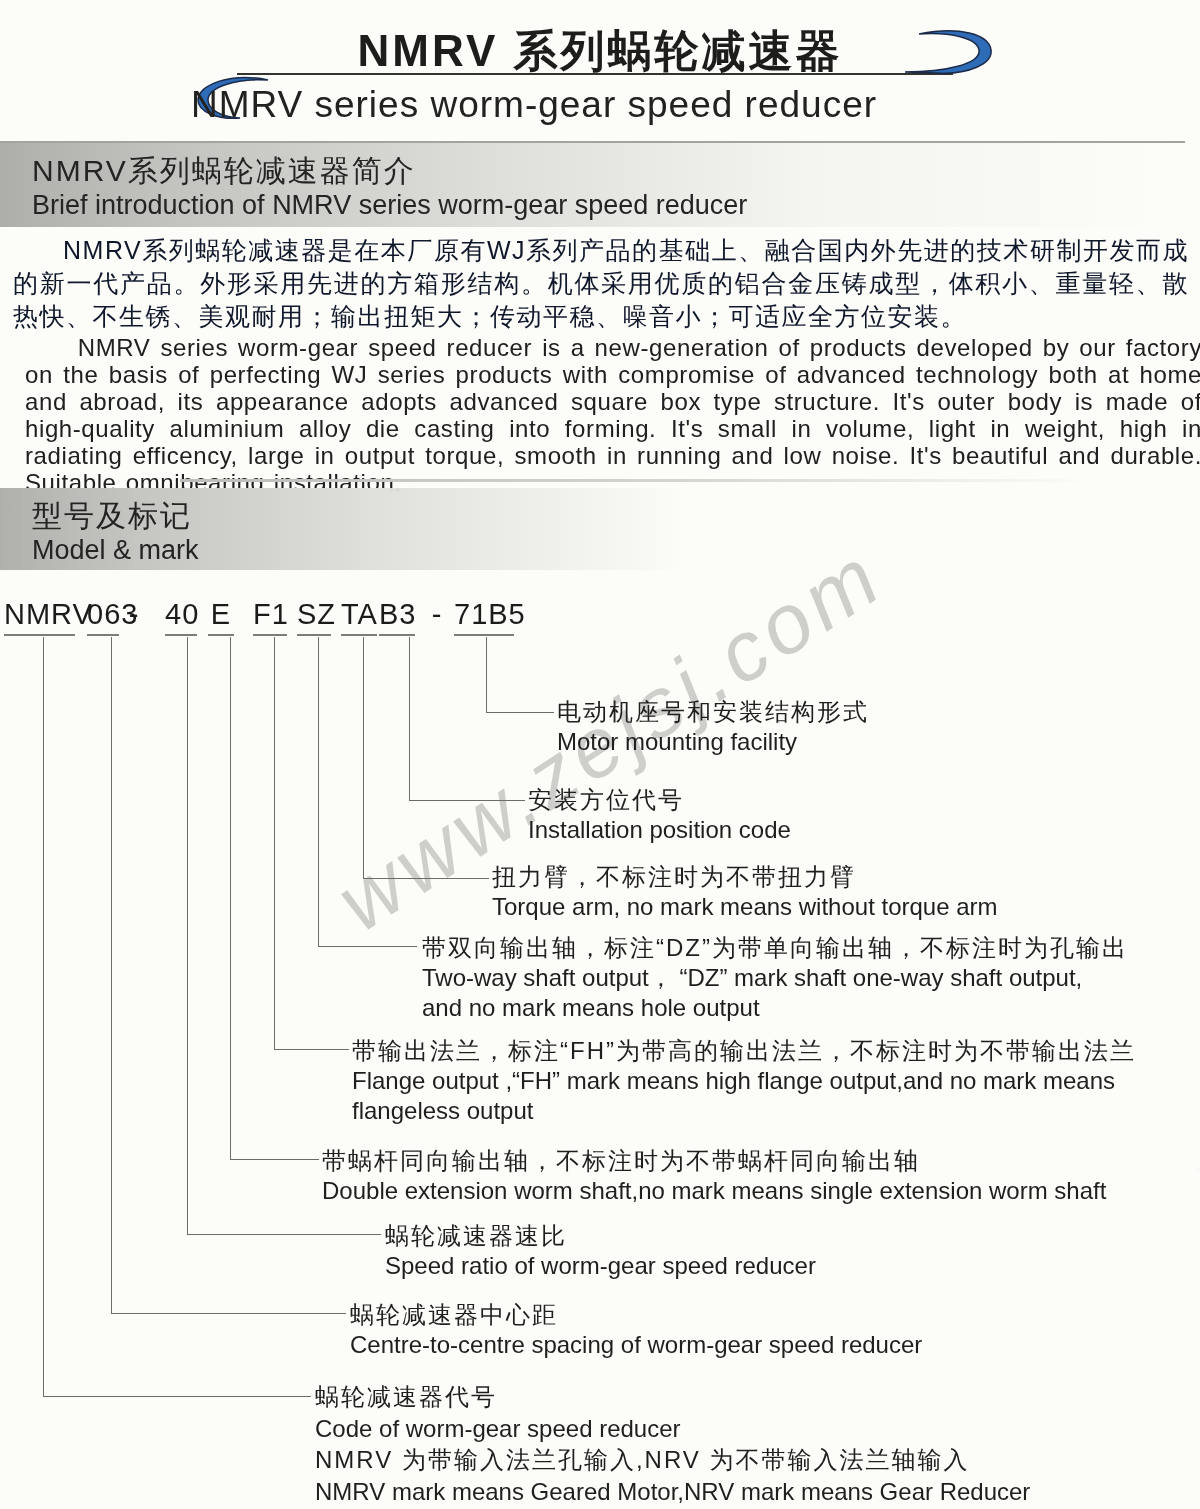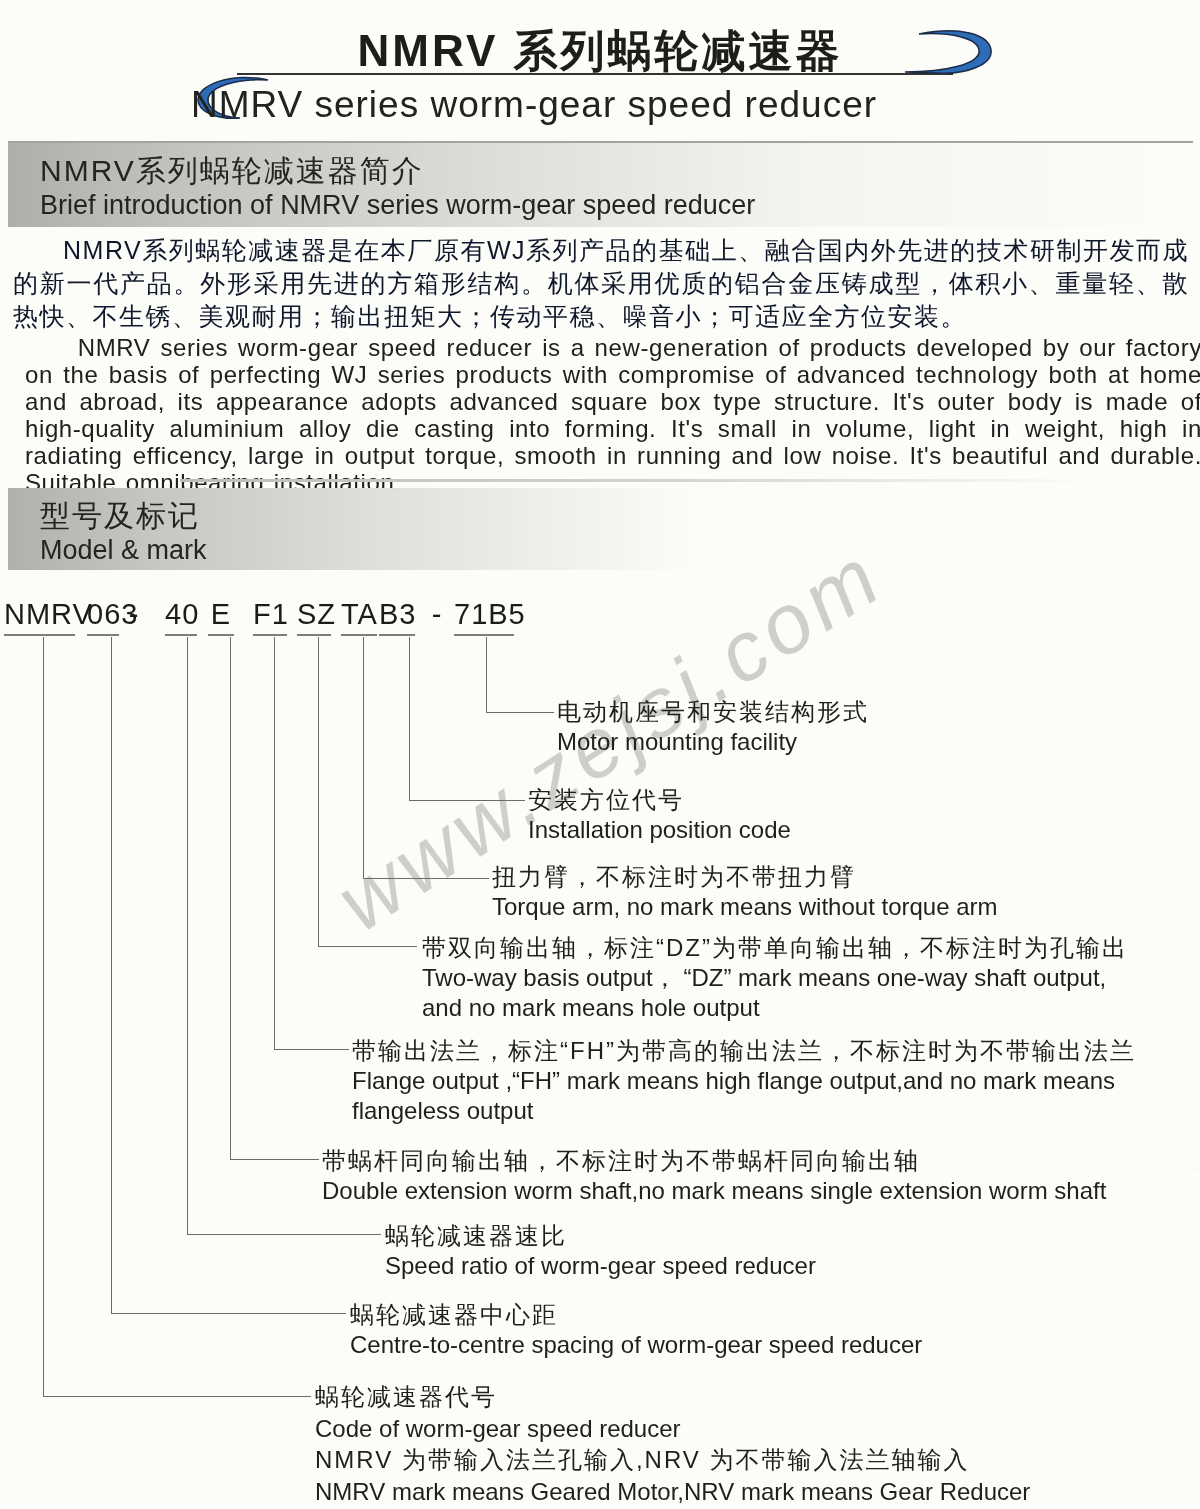--- a/index.html
+++ b/index.html
@@ -11,21 +11,21 @@
   
   .title-cn{position:absolute;left:0;top:22px;width:1200px;text-align:center;
     font-size:44px;font-weight:bold;letter-spacing:3px;}
   .title-rule{position:absolute;left:237px;top:73px;width:716px;height:2px;background:#33332f;}
   .title-en{position:absolute;left:0;top:84px;width:1068px;text-align:center;
     font-size:37px;letter-spacing:1px;color:#222220;}
   .swoosh{position:absolute;}
   .swoosh-right{left:903px;top:28px;width:92px;height:50px;}
   .swoosh-left{left:192px;top:76px;width:78px;height:45px;}
   
-  .bar{position:absolute;left:8px;}
+  .bar{position:absolute;left:0;}
   .bar1{top:141px;width:1185px;height:84px;
     background:linear-gradient(to right,#aeaeab 0%,#c2c2bf 14%,#dededb 42%,#f4f4f1 68%,#fcfcf9 100%);
     border-top:2px solid #a3a3a0;}
   .bar2{top:488px;width:690px;height:82px;
     background:linear-gradient(to right,#b0b0ad 0%,#c5c5c2 20%,#e0e0dd 55%,rgba(252,252,249,0) 100%);}
   .bar-artifact{position:absolute;left:180px;top:479px;width:915px;height:3px;
     background:linear-gradient(to right,#bcbcb9,#d4d4d1 55%,rgba(252,252,249,0));}
   .bar .h-cn{position:absolute;left:32px;top:8px;font-size:30px;letter-spacing:2px;color:#242422;}
   .bar .h-en{position:absolute;left:32px;top:47px;font-size:27px;color:#242422;}
   
@@ -127,21 +127,21 @@
       <div class="en">Installation position code</div>
     </div>
 
     <div class="lbl" style="left:492px;top:862px;">
       <div class="cn">扭力臂，不标注时为不带扭力臂</div>
       <div class="en">Torque  arm,  no  mark means without torque arm</div>
     </div>
 
     <div class="lbl" style="left:422px;top:933px;">
       <div class="cn">带双向输出轴，标注“DZ”为带单向输出轴，不标注时为孔输出</div>
-      <div class="en">Two-way basis output，  “DZ” mark means one-way shaft output,</div>
+      <div class="en">Two-way shaft output，  “DZ” mark shaft one-way shaft output,</div>
       <div class="en">and no mark means hole output</div>
     </div>
 
     <div class="lbl" style="left:352px;top:1036px;">
       <div class="cn">带输出法兰，标注“FH”为带高的输出法兰，不标注时为不带输出法兰</div>
       <div class="en">Flange output ,“FH” mark means high flange output,and no mark means</div>
       <div class="en">flangeless output</div>
     </div>
 
     <div class="lbl" style="left:322px;top:1146px;">

